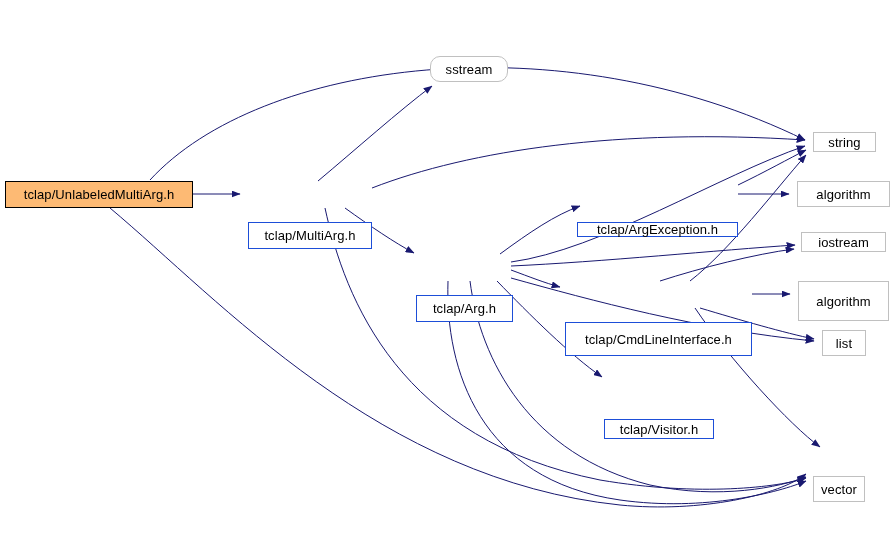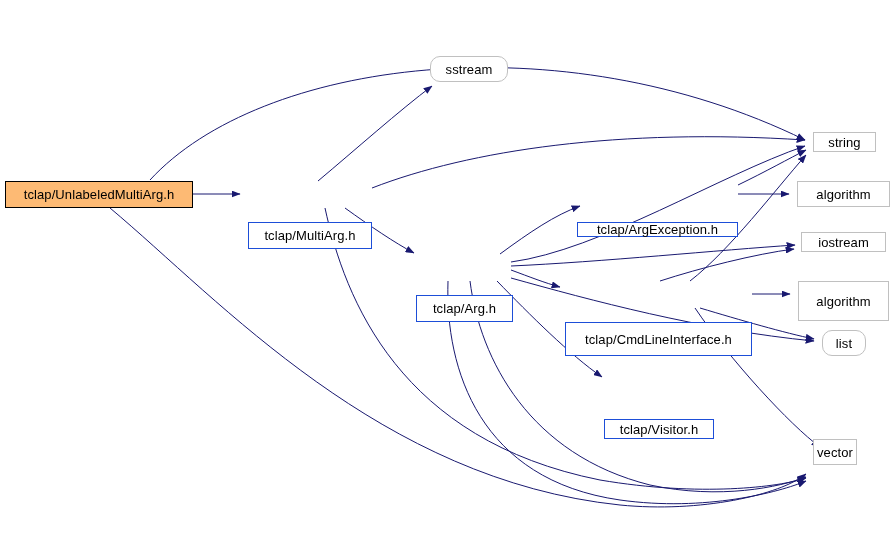--- a/index.html
+++ b/index.html
@@ -115,21 +115,21 @@
       </div>
       <div class="node system" style="left: 797px; top: 181px; width: 93px; height: 26px;">
         <span class="node-label">algorithm</span>
       </div>
       <div class="node system" style="left: 801px; top: 232px; width: 85px; height: 20px;">
         <span class="node-label">iostream</span>
       </div>
       <div class="node system" style="left: 798px; top: 281px; width: 91px; height: 40px;">
         <span class="node-label">algorithm</span>
       </div>
-      <div class="node system" style="left: 822px; top: 330px; width: 44px; height: 26px; border-radius: 10px;">
+      <div class="node system" style="left: 822px; top: 330px; width: 44px; height: 26px;">
         <span class="node-label">list</span>
       </div>
-      <div class="node system" style="left: 813px; top: 439px; width: 44px; height: 26px;">
+      <div class="node system" style="left: 813px; top: 476px; width: 52px; height: 26px;">
         <span class="node-label">vector</span>
       </div>
     </div>
 
 </div>
 
 </body></html>

